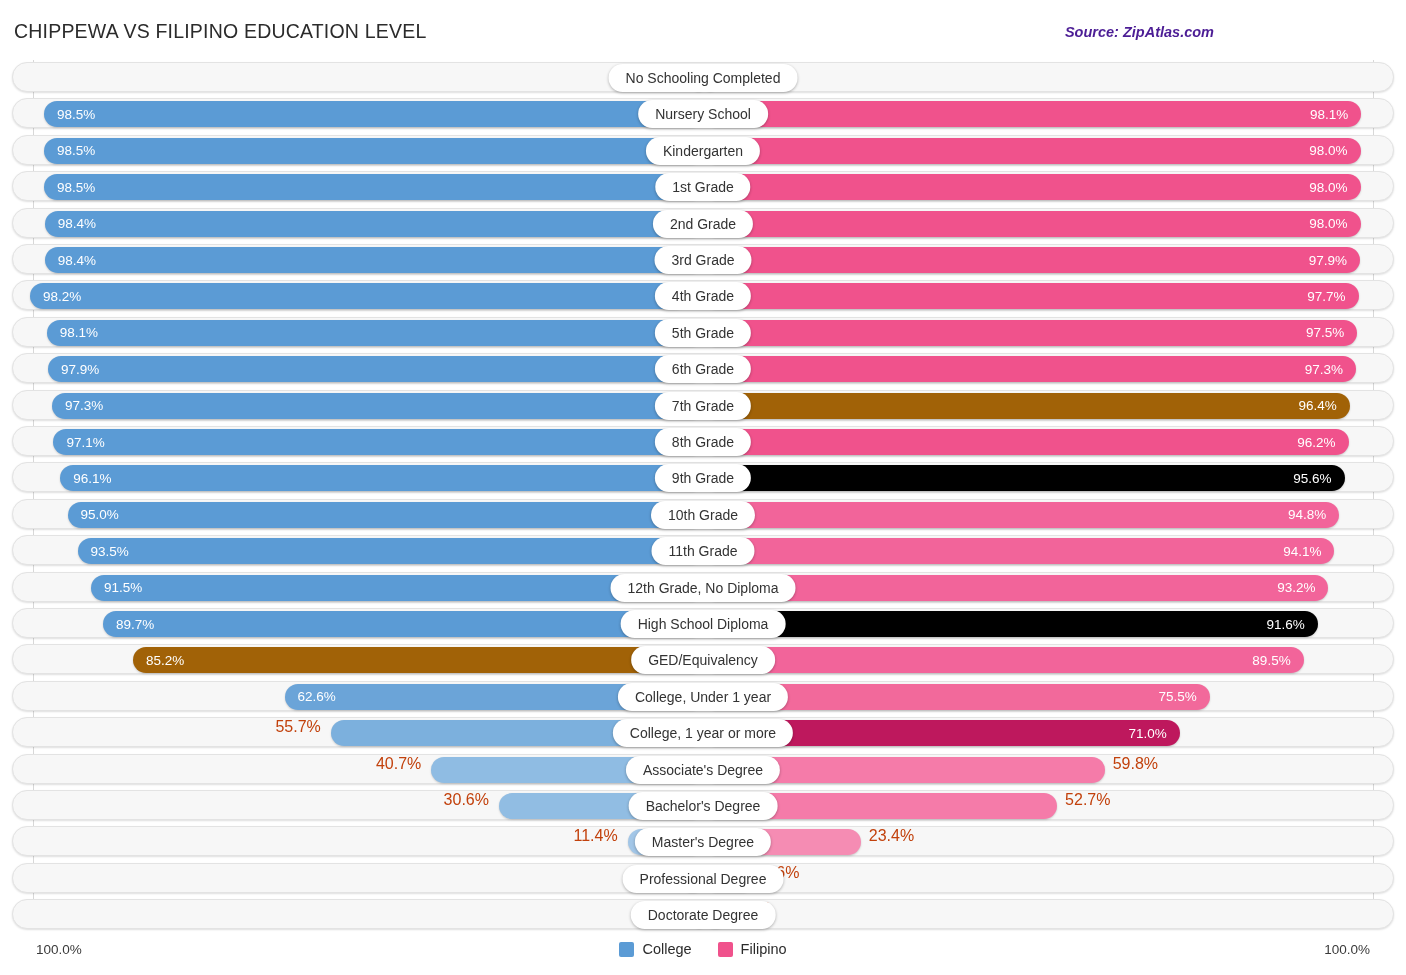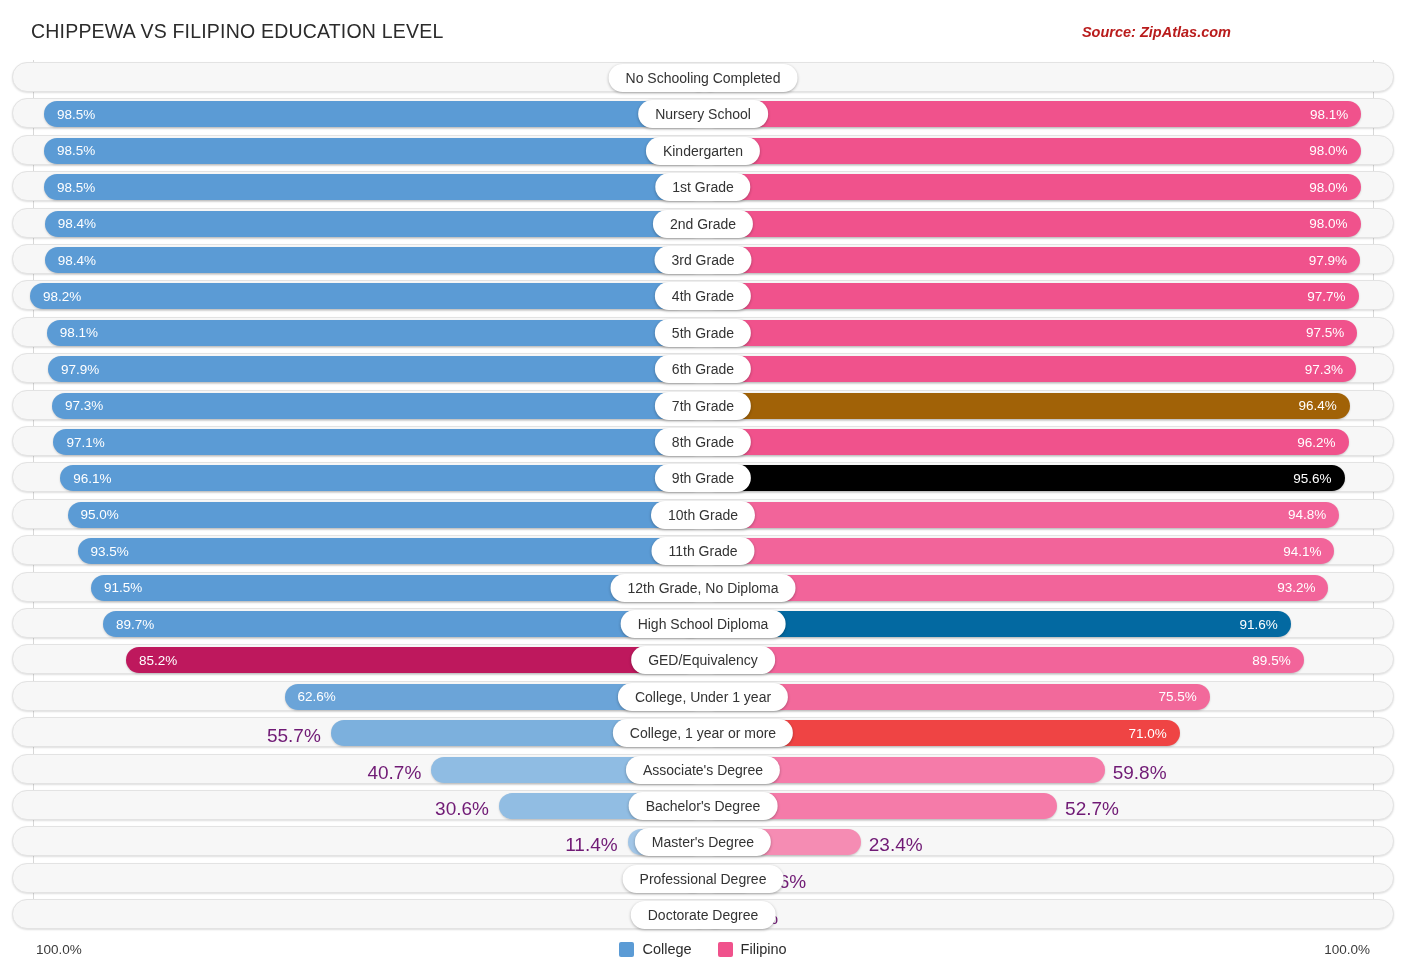--- a/index.html
+++ b/index.html
@@ -12,38 +12,38 @@
     position: relative;
     width: 1406px;
     height: 975px;
     background: #ffffff;
     overflow: hidden;
   }
 
   
   #header {
     position: absolute;
-    left: 17px; top: 0;
+    left: 0; top: 0;
     width: 1228px; height: 60px;
   }
   #page-title {
     position: absolute;
     left: 14px; top: 20px;
     font-size: 19.5px;
     color: #2b2b2b;
     letter-spacing: .2px;
     white-space: nowrap;
   }
   #source-label {
     position: absolute;
     right: 14px; top: 24px;
     font-size: 14.5px;
     font-style: italic;
     font-weight: bold;
-    color: #b91c1c;
+    color: #4c1d95;
     white-space: nowrap;
   }
 
   
   #chart {
     position: absolute;
     left: 0; top: 60px;
     width: 1406px;
     height: 878px;
   }
@@ -88,23 +88,23 @@
   .bar-right { justify-content: flex-end; }
 
   .bar-val-in {
     font-size: 13.5px;
     color: #ffffff;
     white-space: nowrap;
     padding: 0 13px;
   }
   .val-out {
     position: absolute;
-    top: 7px;
-    font-size: 19px;
-    color: #701a75;
+    top: 0;
+    font-size: 16px;
+    color: #c2410c;
     white-space: nowrap;
   }
   .val-out-left  { text-align: right; }
   .val-out-right { text-align: left; }
 
   
   .label-pill {
     position: absolute;
     top: 1px;
     left: 50%;
@@ -338,29 +338,29 @@
               <span class="bar-val-in">93.2%</span>
             </div>
             <div class="label-pill">12th Grade, No Diploma</div>
           </div>
         </div>
         <div class="row" style="top: 548px;">
           <div class="row-inner">
             <div class="bar bar-left" style="left: 90.01px; width: 600.99px; background: rgb(91, 155, 213);">
               <span class="bar-val-in">89.7%</span>
             </div>
-            <div class="bar bar-right" style="left: 664px; width: 613.72px; background: #0369a1; text-align: right;">
+            <div class="bar bar-right" style="left: 691px; width: 613.72px; background: #000000; text-align: right;">
               <span class="bar-val-in">91.6%</span>
             </div>
             <div class="label-pill">High School Diploma</div>
           </div>
         </div>
         <div class="row" style="top: 584.4px;">
           <div class="row-inner">
-            <div class="bar bar-left" style="left: 113px; width: 570.84px; background: #be185d;">
+            <div class="bar bar-left" style="left: 120px; width: 570.84px; background: #a16207;">
               <span class="bar-val-in">85.2%</span>
             </div>
             <div class="bar bar-right" style="left: 691px; width: 599.65px; background: rgb(242, 100, 154);">
               <span class="bar-val-in">89.5%</span>
             </div>
             <div class="label-pill">GED/Equivalency</div>
           </div>
         </div>
         <div class="row" style="top: 620.8px;">
           <div class="row-inner">
@@ -370,21 +370,21 @@
             <div class="bar bar-right" style="left: 691px; width: 505.85px; background: rgb(242, 105, 155);">
               <span class="bar-val-in">75.5%</span>
             </div>
             <div class="label-pill">College, Under 1 year</div>
           </div>
         </div>
         <div class="row" style="top: 657.2px;">
           <div class="row-inner">
             <div class="bar bar-left" style="left: 317.81px; width: 373.19px; background: rgb(124, 176, 221);"></div>
             <div class="val-out val-out-left" style="right: 1072.19px;">55.7%</div>
-            <div class="bar bar-right" style="left: 691px; width: 475.7px; background: #ef4444;">
+            <div class="bar bar-right" style="left: 691px; width: 475.7px; background: #be185d;">
               <span class="bar-val-in">71.0%</span>
             </div>
             <div class="label-pill">College, 1 year or more</div>
           </div>
         </div>
         <div class="row" style="top: 693.6px;">
           <div class="row-inner">
             <div class="bar bar-left" style="left: 418.31px; width: 272.69px; background: rgb(143, 188, 227);"></div>
             <div class="val-out val-out-left" style="right: 971.69px;">40.7%</div>
             <div class="bar bar-right" style="left: 691px; width: 400.66px; background: rgb(245, 123, 169);"></div>

